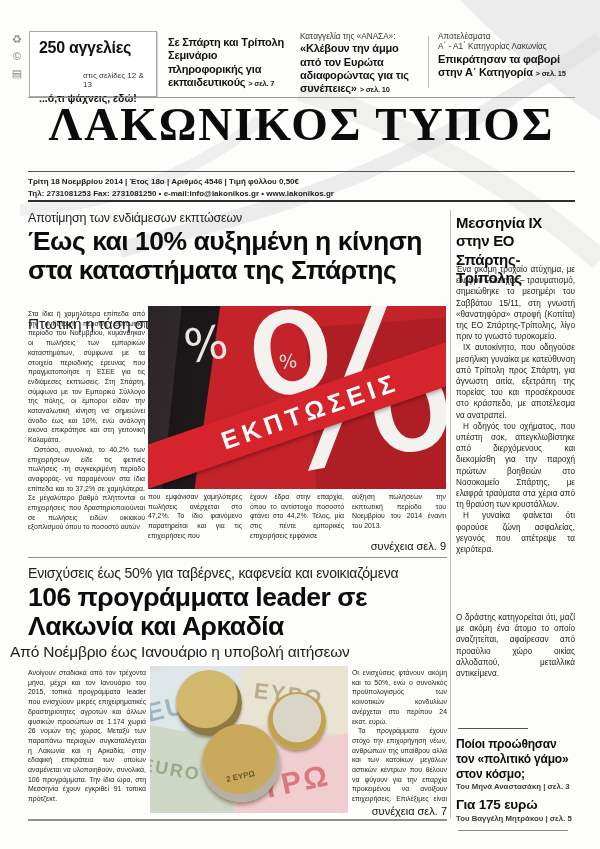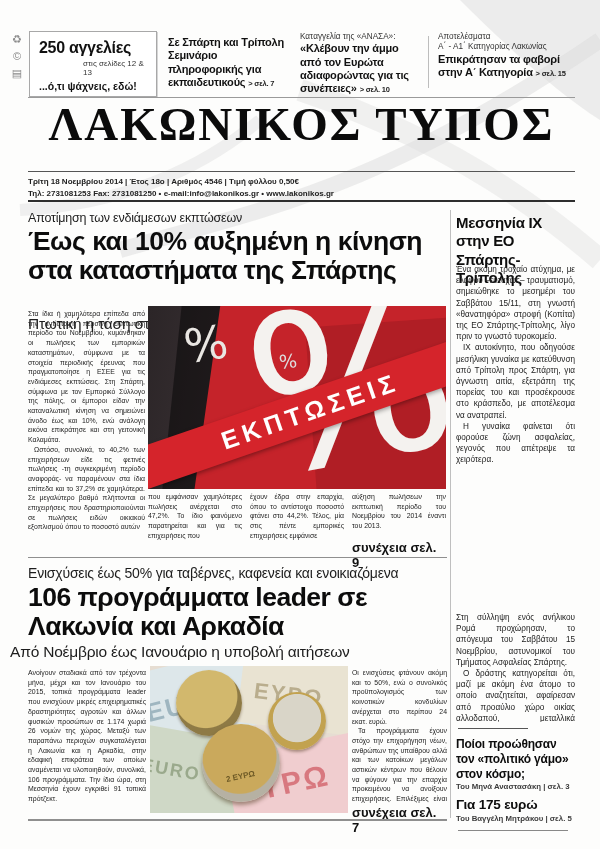--- a/index.html
+++ b/index.html
@@ -9,21 +9,21 @@
     background:#fdfdfc; overflow:hidden; color:#1a1a1a;
     font-family:"Liberation Sans", sans-serif;
   }
   .abs { position:absolute; }
   .wm { position:absolute; inset:0; pointer-events:none; }
 
   
   .edge-marks { left:8px; top:34px; width:18px; display:flex; flex-direction:column; gap:6px; color:#8a8a8a; font-size:11px; line-height:1; text-align:center; }
   .promo-box { left:29px; top:31px; width:128px; height:66px; background:#fff; border:1px solid #a8a8a8; box-shadow:1px 1px 0 #d5d5d5; padding:7px 9px 0 9px; }
   .promo-title { font-size:16px; font-weight:700; letter-spacing:-0.3px; color:#111; }
-  .promo-sub { font-size:8px; color:#333; margin-top:2px;padding-left:44px; }
+  .promo-sub { font-size:8px; color:#333; margin-top:14px;padding-left:44px; }
   .promo-tag { font-size:10.5px; font-weight:700; color:#111; margin-top:3px; }
   .teaser { color:#111; }
   .teaser .kick { font-size:8.2px; color:#333; line-height:1.25; }
   .teaser .t { font-size:11px; font-weight:700; line-height:1.22; letter-spacing:-0.2px; }
   .pref { font-size:7.5px; font-weight:700; color:#222; }
   .vdiv { width:1px; background:#bdbdbd; }
   .hr1 { left:28px; top:97px; width:547px; height:1px; background:#9a9a9a; }
 
   
   .mast { left:28px; top:101px; width:547px; text-align:center; }
@@ -35,21 +35,21 @@
 
   
   .vsep { left:450px; top:210px; width:1px; height:608px; background:#bfbfbf; }
 
   
   .kicker { font-size:12.5px; color:#1d1d1d; letter-spacing:-0.2px; }
   .headline { font-weight:700; color:#0c0c0c; font-size:26.5px; line-height:1.08; letter-spacing:-0.5px; }
   .subhead { font-size:15.5px; color:#1d1d1d; letter-spacing:-0.2px; }
   .bodycol { font-size:6.9px; line-height:9.7px; text-align:justify; color:#222; overflow:hidden; }
   .bodycol p + p { text-indent:6px; }
-  .cont { font-size:13px; font-weight:700; color:#111; text-align:left; }
+  .cont { font-size:11px; font-weight:400; color:#111; text-align:right; }
 
   
   .photo1 { left:148px; top:306px; width:298px; height:183px; overflow:hidden; background:linear-gradient(100deg,#2b2527 0%, #3a3134 30%, #241f21 60%, #171416 100%); }
   .p1-shade1 { position:absolute; left:8%; top:0; width:14%; height:100%; background:rgba(0,0,0,0.45); transform:skewX(-6deg); }
   .p1-shade2 { position:absolute; left:38%; top:-6%; width:20%; height:70%; background:rgba(10,8,9,0.8); border-radius:40% 40% 30% 30%; }
   .p1-red { position:absolute; left:20%; top:-12%; width:95%; height:130%; background:#c5232a; transform:rotate(8deg); border-radius:6px; }
   .p1-red2 { position:absolute; left:55%; top:8%; width:60%; height:110%; background:#b01e25; transform:rotate(-4deg); }
   .p1-pct-big { position:absolute; left:34%; top:-16%; font-size:215px; font-weight:400; color:#f4f2ef; transform:rotate(-10deg); font-family:"DejaVu Sans", sans-serif; line-height:1; }
   .p1-pct-small { position:absolute; left:12%; top:6%; font-size:46px; color:#e9e6e2; transform:rotate(-8deg); font-family:"DejaVu Sans", sans-serif; }
   .p1-pct-tiny { position:absolute; left:44%; top:24%; font-size:19px; color:#ddd; transform:rotate(-6deg); font-family:"DejaVu Sans", sans-serif; }
@@ -194,25 +194,25 @@
     <p>Τα προγράμματα έχουν στόχο την επιχορήγηση νέων, ανθρώπων της υπαίθρου αλλά και των κατοίκων μεγάλων αστικών κέντρων που θέλουν να φύγουν για την επαρχία προκειμένου να ανοίξουν επιχειρήσεις. Επιλέξιμες είναι και υπάρχουσες επιχειρήσεις, που αναζητούν τον εκσυγχρονισμό και την ανανέωση.</p>
   </div>
   <div class="abs cont" style="left:352px; top:805px; width:95px;">συνέχεια σελ. 7</div>
 
   <div class="abs hr4"></div>
 
   <div class="abs sb-title" style="left:456px; top:214px; width:119px;">Μεσσηνία ΙΧ στην ΕΟ Σπάρτης-Τρίπολης</div>
   <div class="abs sb-body" style="left:456px; top:264px; width:119px; height:292px;">
     <p>Ένα ακόμη τροχαίο ατύχημα, με ελαφρύ –ευτυχώς– τραυματισμό, σημειώθηκε το μεσημέρι του Σαββάτου 15/11, στη γνωστή «θανατηφόρα» στροφή (Κοπίτα) της ΕΟ Σπάρτης-Τρίπολης, λίγο πριν το γνωστό τυροκομείο.</p>
     <p>ΙΧ αυτοκίνητο, που οδηγούσε μεσήλικη γυναίκα με κατεύθυνση από Τρίπολη προς Σπάρτη, για άγνωστη αιτία, εξετράπη της πορείας του και προσέκρουσε στο κράσπεδο, με αποτέλεσμα να ανατραπεί.</p>
+    <p>Η οδηγός του οχήματος, που υπέστη σοκ, απεγκλωβίστηκε από διερχόμενους και διεκομίσθη για την παροχή πρώτων βοηθειών στο Νοσοκομείο Σπάρτης, με ελαφρά τραύματα στα χέρια από τη θραύση των κρυστάλλων.</p>
     <p>Η γυναίκα φαίνεται ότι φορούσε ζώνη ασφαλείας, γεγονός που απέτρεψε τα χειρότερα.</p>
   </div>
 
   <div class="abs sb-body" style="left:456px; top:612px; width:119px; height:110px;">
-    <p>Στη σύλληψη ενός ανήλικου Ρομά προχώρησαν, το απόγευμα του Σαββάτου 15 Νοεμβρίου, αστυνομικοί του Τμήματος Ασφαλείας Σπάρτης.</p>
     <p>Ο δράστης κατηγορείται ότι, μαζί με ακόμη ένα άτομο το οποίο αναζητείται, αφαίρεσαν από προαύλιο χώρο οικίας αλλοδαπού, μεταλλικά αντικείμενα.</p>
   </div>
 
   <div class="abs sb-div" style="left:458px; top:728px; width:70px;"></div>
 
   <div class="abs op-title" style="left:456px; top:737px; width:119px;">Ποίοι προώθησαν τον «πολιτικό γάμο» στον κόσμο;</div>
   <div class="abs op-byline" style="left:456px; top:782px; width:119px;">Του Μηνά Αναστασάκη | σελ. 3</div>
 
   <div class="abs op-title" style="left:456px; top:797px; width:119px; font-size:13.5px;">Για 175 ευρώ</div>
   <div class="abs op-byline" style="left:456px; top:814px; width:119px;">Του Βαγγέλη Μητράκου | σελ. 5</div>

